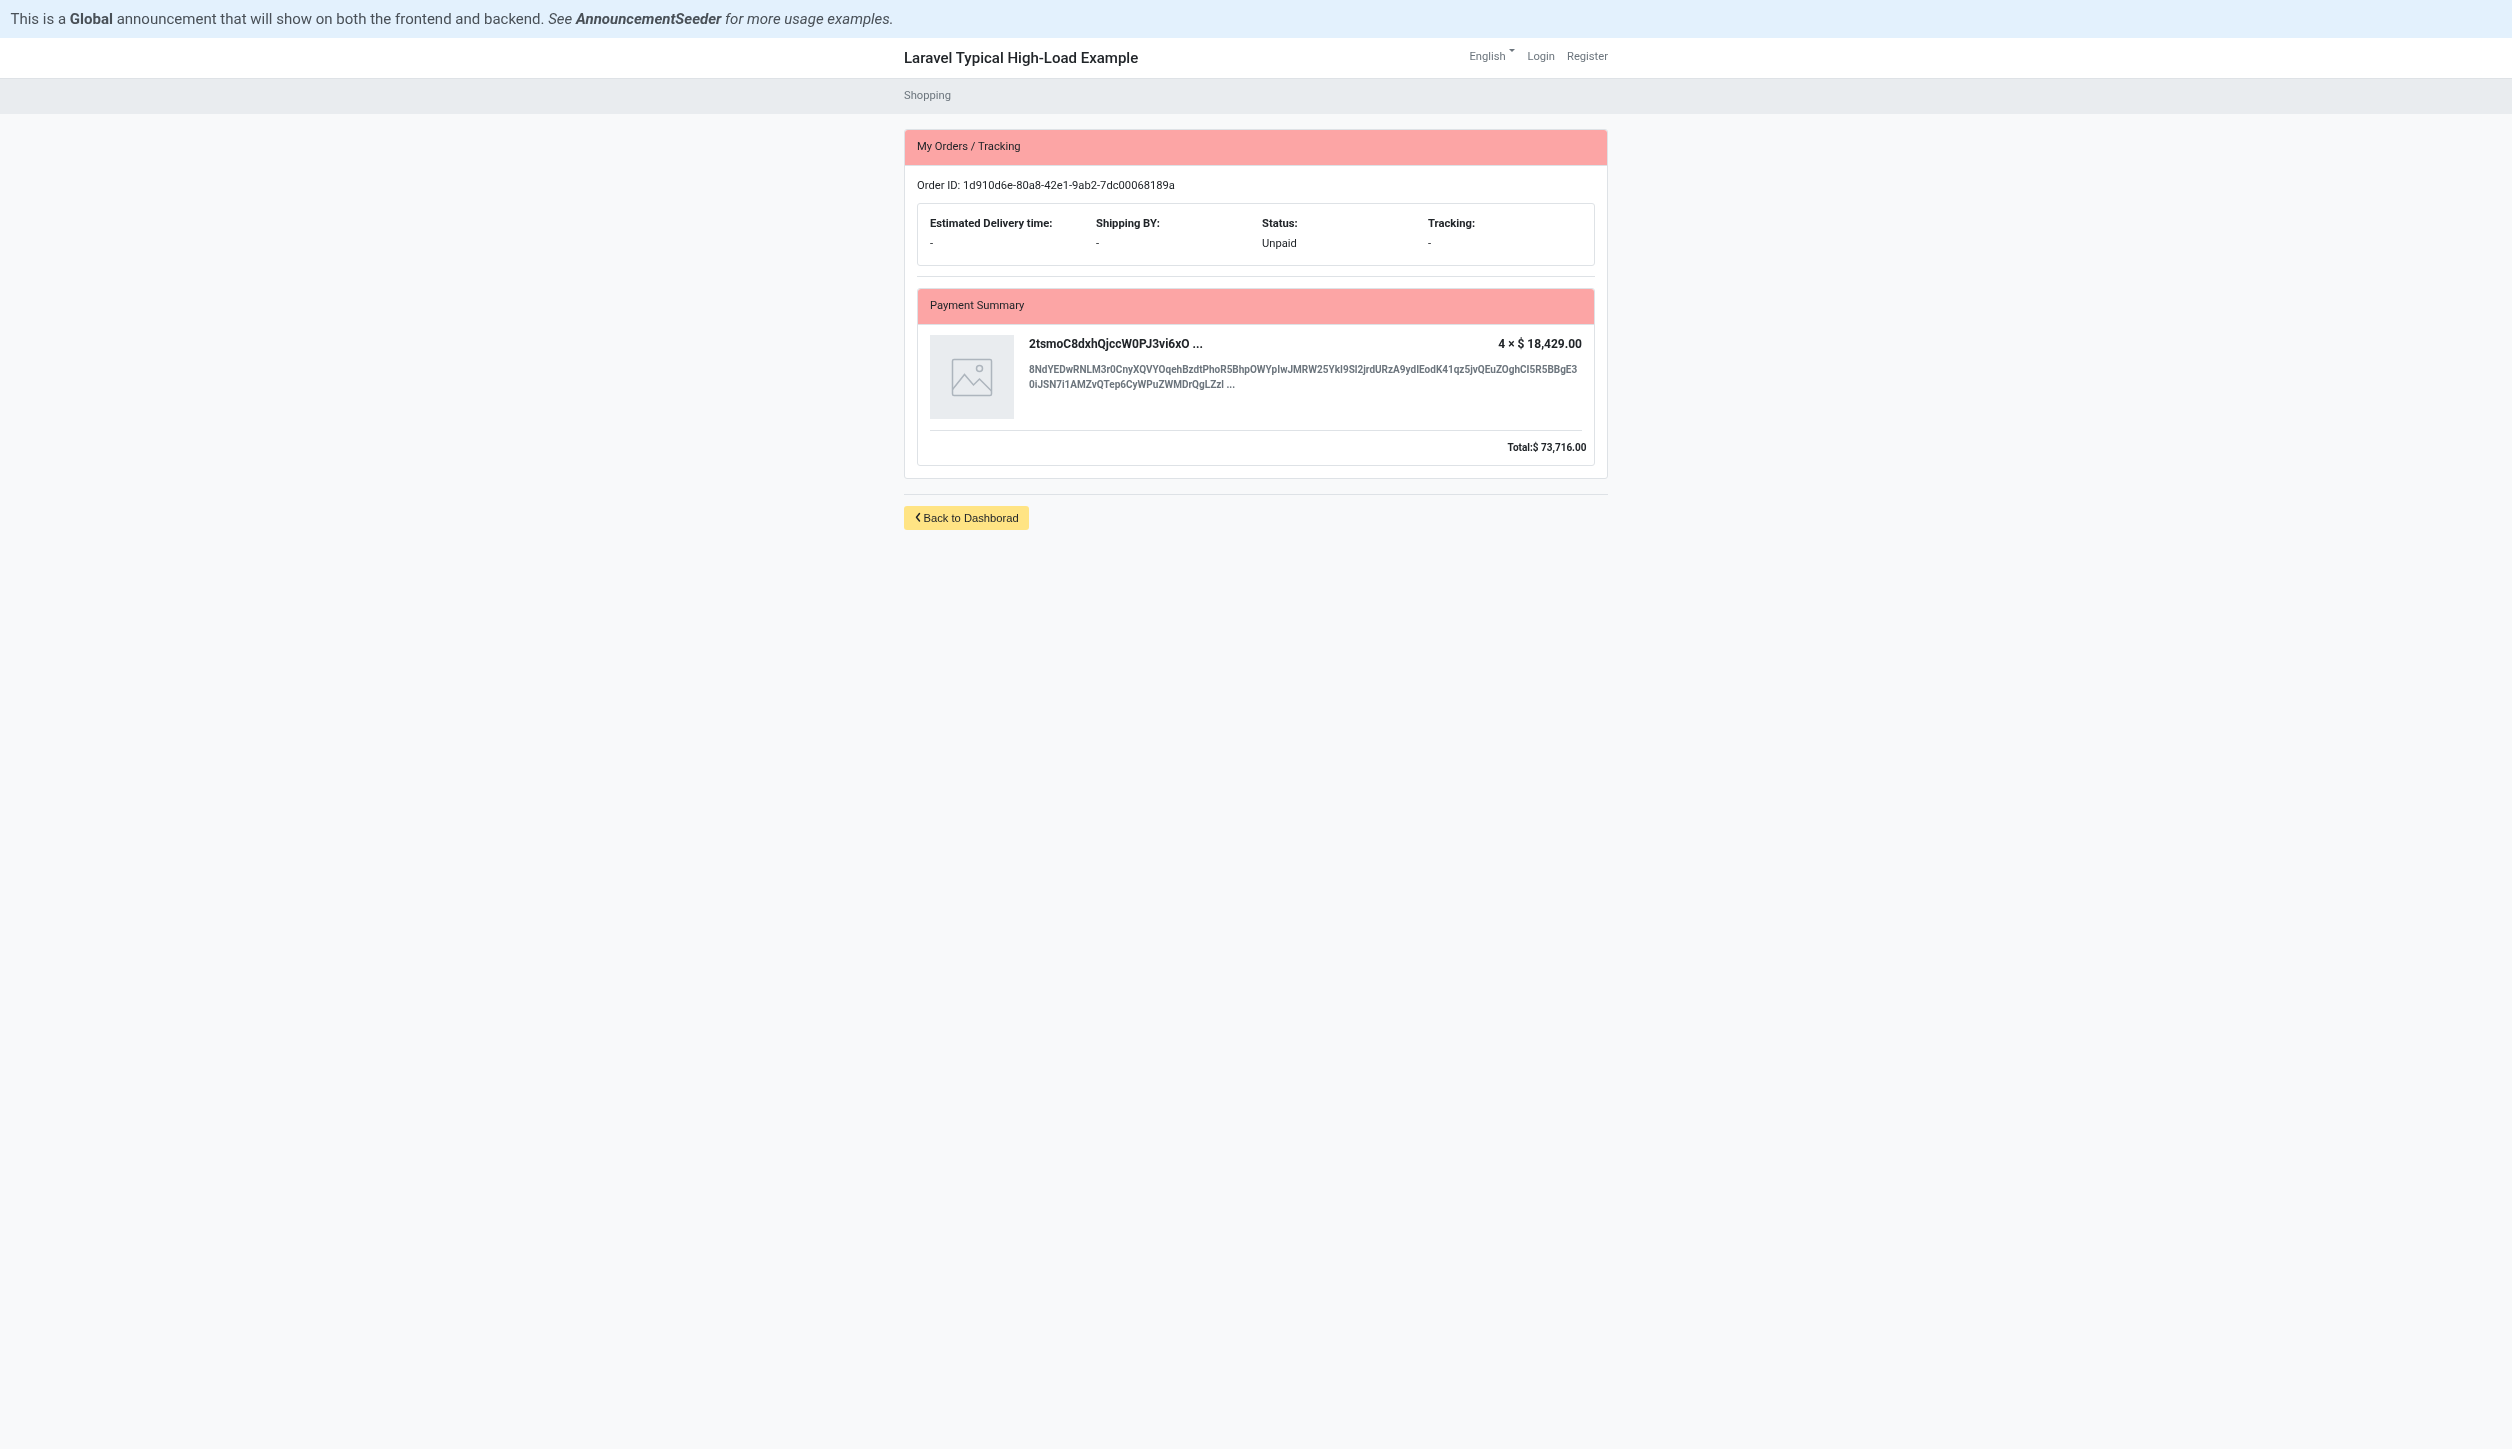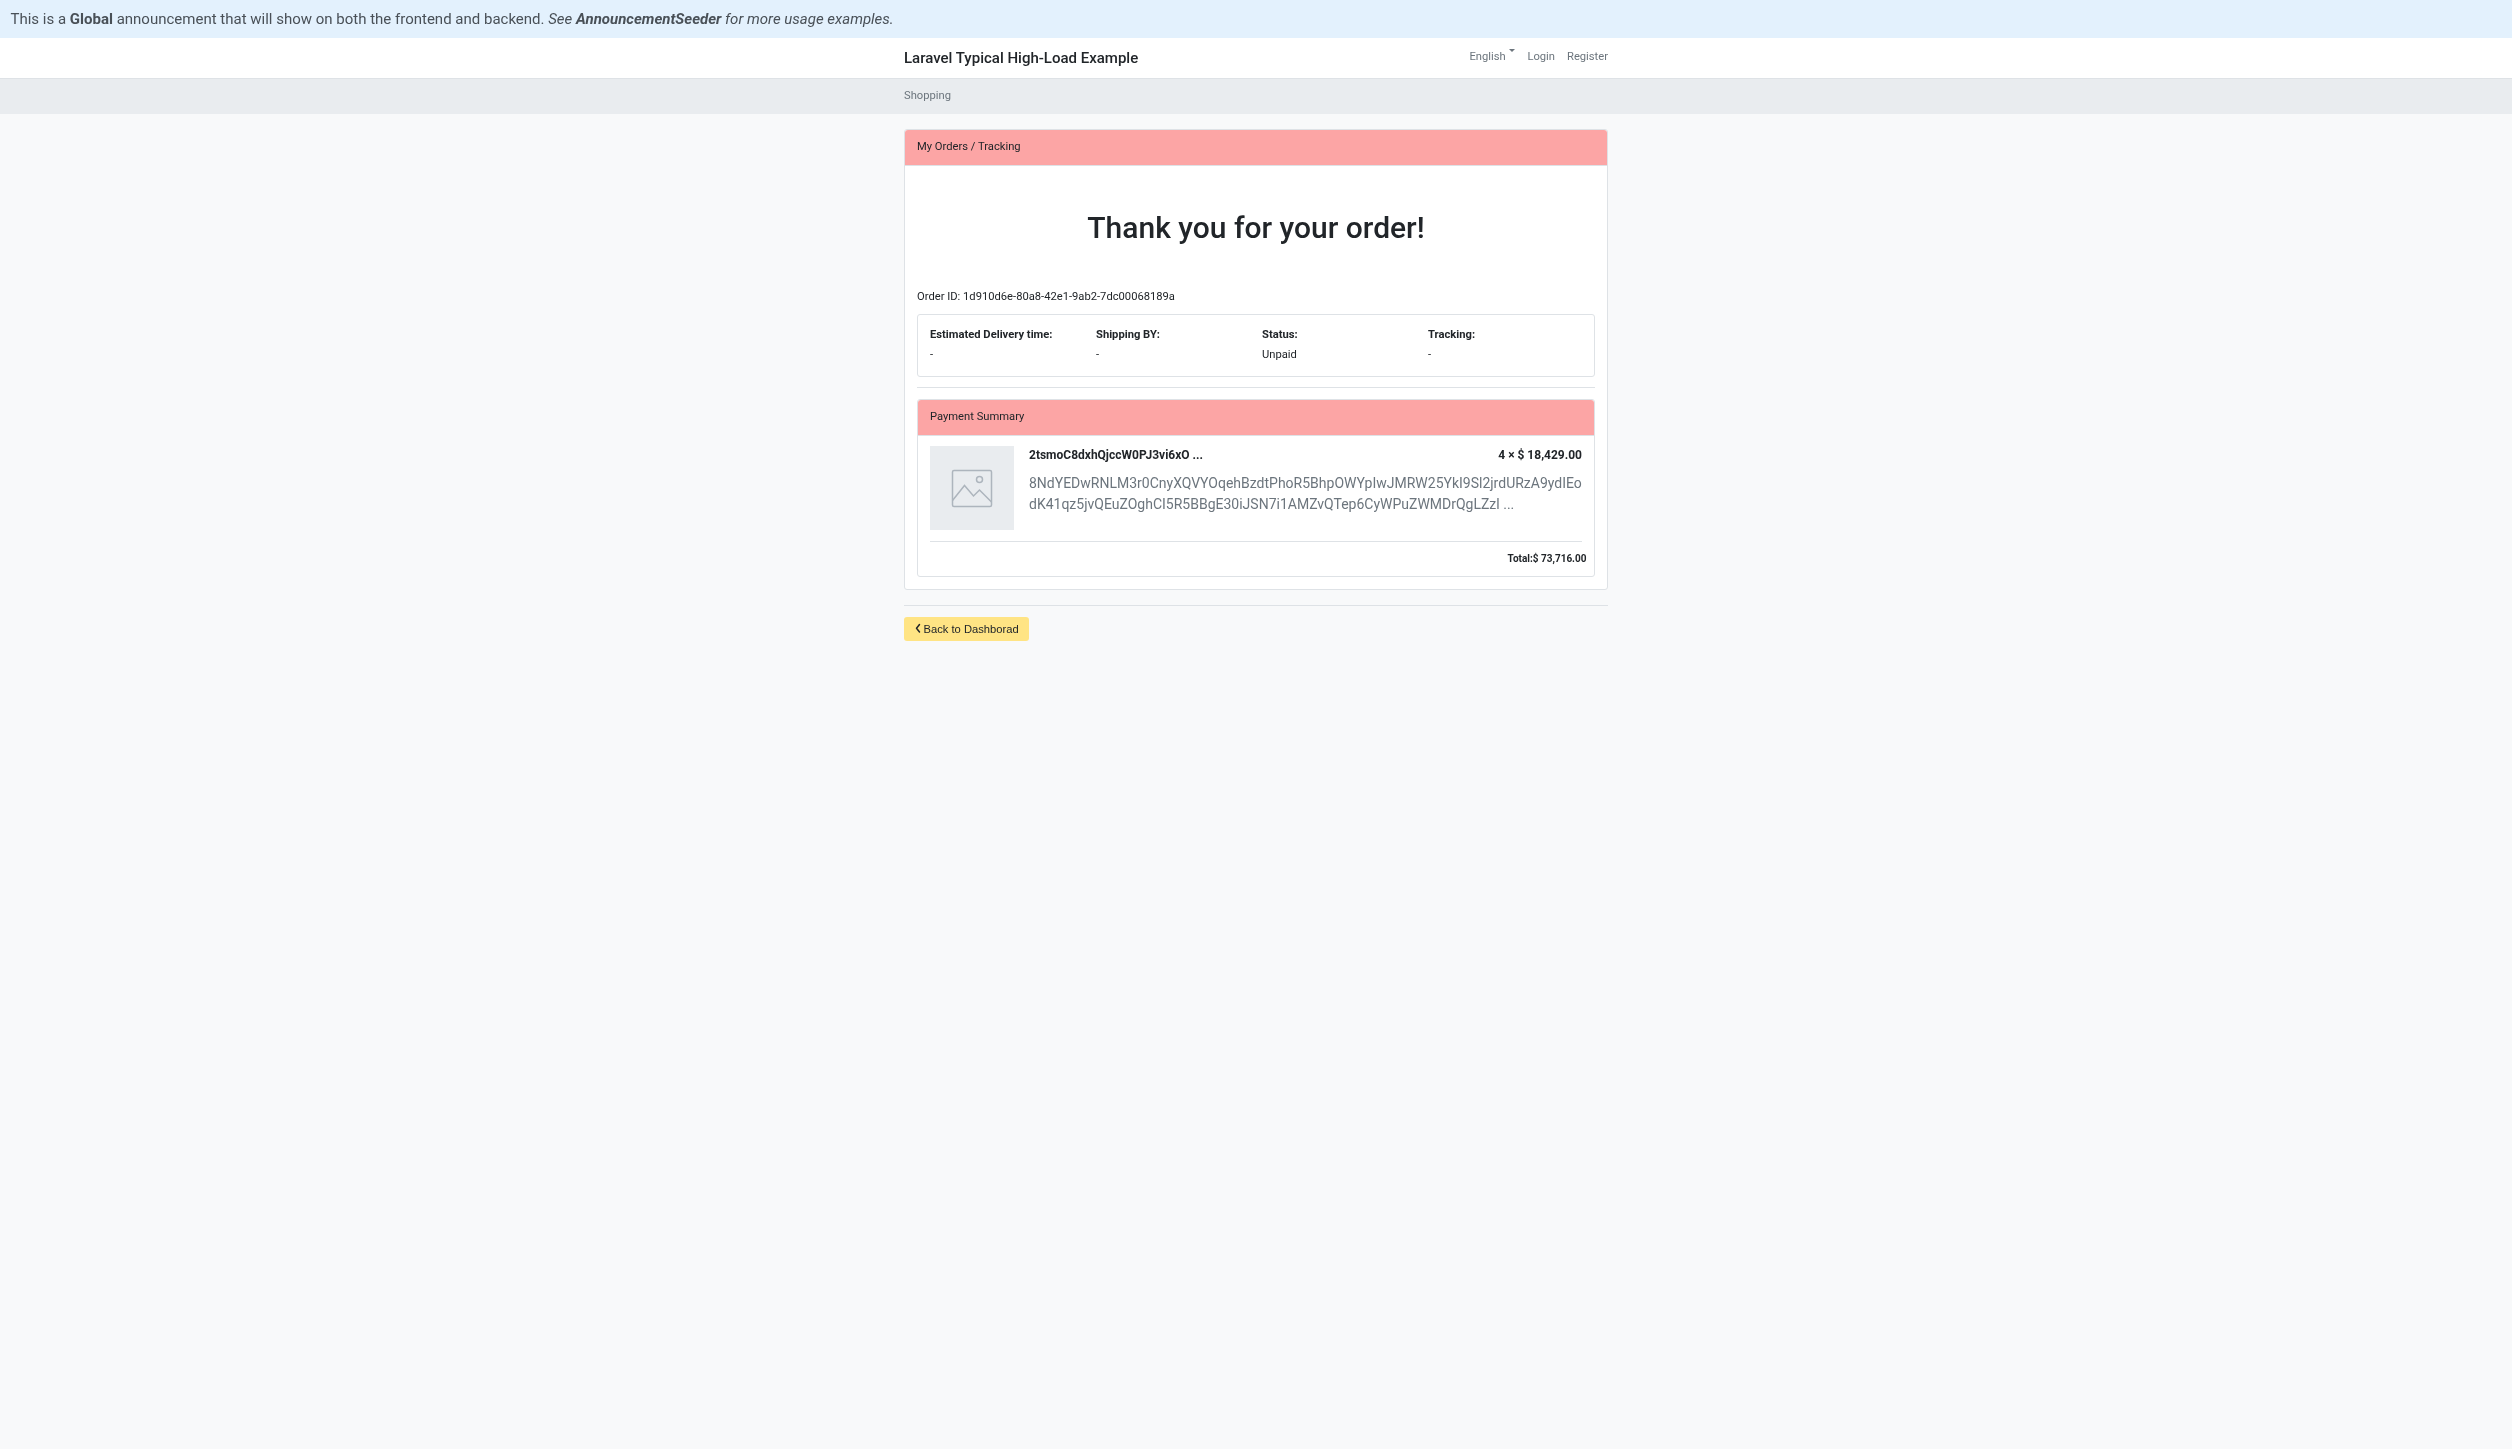--- a/index.html
+++ b/index.html
@@ -176,23 +176,24 @@
       color: #212529;
     }
     .item-price {
       font-weight: 700;
       font-size: 12px;
       color: #212529;
       white-space: nowrap;
     }
     .item-desc {
       color: #6c757d;
-      font-size: 14px;
+      font-size: 10px;
       line-height: 1.5;
       word-break: break-all;
+      font-weight: bold;
     }
     .item-divider {
       border: none;
       border-top: 0.7px solid #dee2e6;
       margin: 0 12px;
     }
     .total-row {
       padding: 9.7px 7.5px;
       display: flex;
       justify-content: flex-end;
@@ -246,21 +247,20 @@
   <div class="container">
     <span>Shopping</span>
   </div>
 </div>
 
 <div class="main">
   <div class="container">
     <div class="card">
       <div class="card-header">My Orders / Tracking</div>
       <div class="card-body">
-        <h1 class="thank-you">Thank you for your order!</h1>
         <div class="order-id">
           <span>Order ID: </span><span>1d910d6e-80a8-42e1-9ab2-7dc00068189a</span>
         </div>
         <div class="info-box">
           <div class="info-col">
             <div class="info-label">Estimated Delivery time:</div>
             <div class="info-value">-</div>
           </div>
           <div class="info-col">
             <div class="info-label">Shipping BY:</div>

